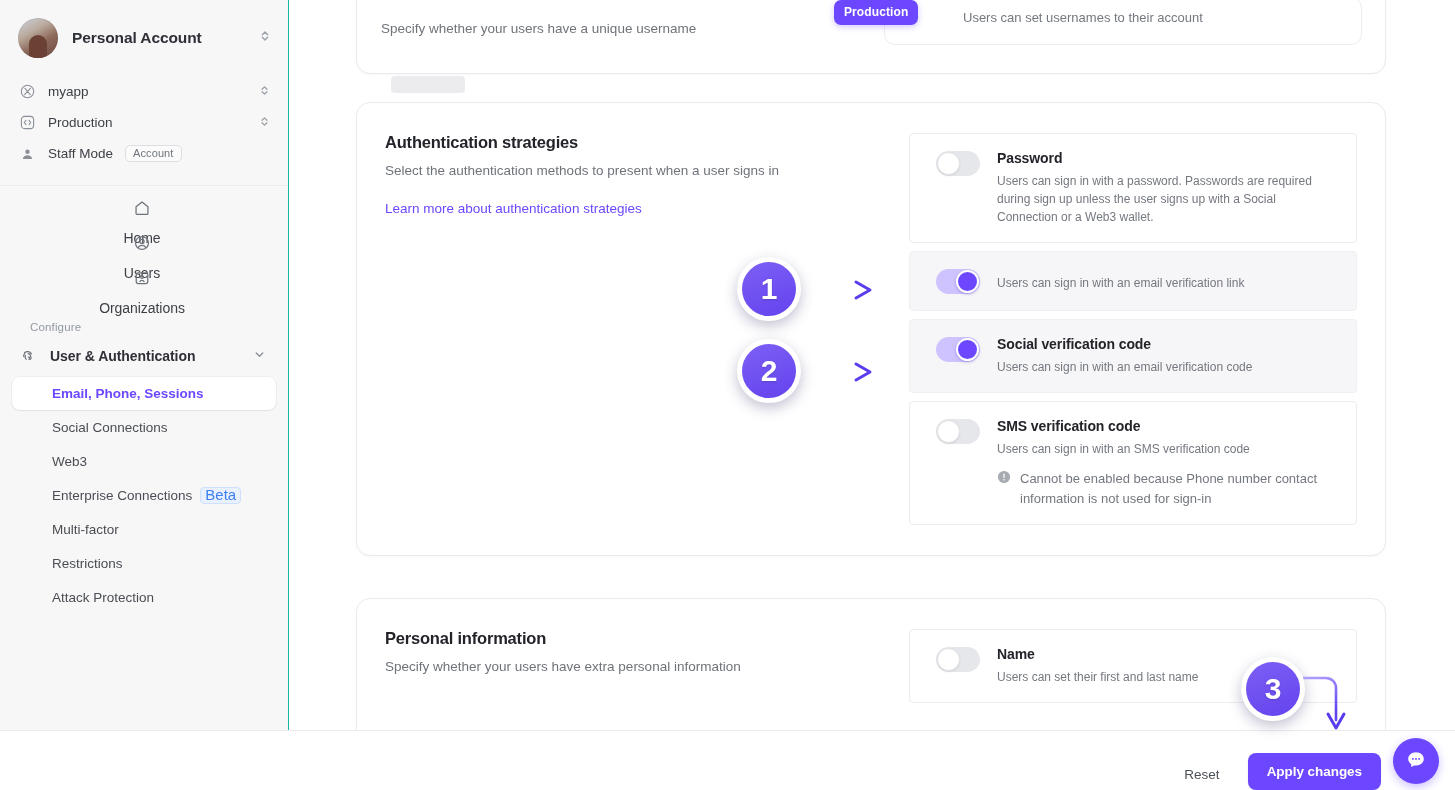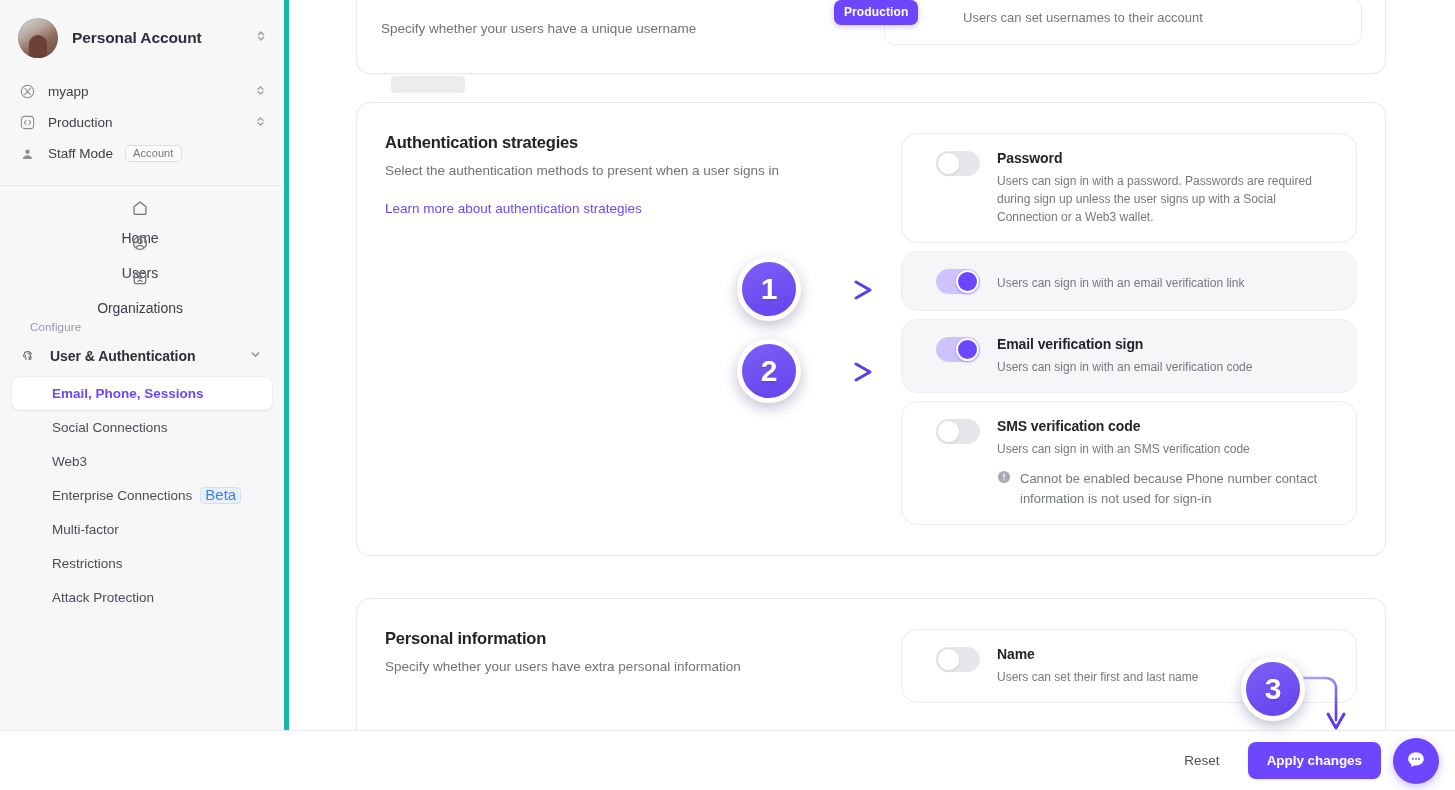--- a/index.html
+++ b/index.html
@@ -9,21 +9,21 @@
     font-family: "Liberation Sans", sans-serif;
     overflow: hidden;
   }
   .app { position: relative; width: 1455px; height: 790px; background:#ffffff; }
 
   
   .sidebar {
     position: absolute; left: 0; top: 0;
     width: 289px; height: 731px;
     background: #f7f7f8;
-    border-right: 5px solid #14b8a6;
+    border-right: 1px solid #14b8a6;
     overflow: hidden;
   }
   .acct {
     display: flex; align-items: center; gap: 14px;
     padding: 18px 16px 14px 18px;
   }
   .avatar {
     width: 40px; height: 40px; border-radius: 50%;
     background: linear-gradient(150deg,#cfd6e0 0%,#b9a99c 35%,#8e6a5b 60%,#6d4a3e 100%);
     box-shadow: inset 0 0 0 1px rgba(0,0,0,.06);
@@ -98,33 +98,33 @@
   }
   .scrollzone { position: absolute; left: 0; top: 0; right: 0; bottom: 0; }
 
   .card {
     position: absolute;
     background: #ffffff;
     border: 1px solid #eaeaec;
     border-radius: 14px;
     box-shadow: 0 1px 2px rgba(16,24,40,.03);
   }
-  .card-inner { display: flex; padding: 30px 28px; gap: 16px; }
+  .card-inner { display: flex; padding: 30px 28px; gap: 24px; }
   .card-left { width: 500px; flex: 0 0 auto; }
   .card-title { font-size: 16.5px; font-weight: 700; color: #23242a; letter-spacing:-0.2px; }
   .card-desc { font-size: 13.5px; color: #6f737a; margin-top: 9px; line-height: 1.45; }
   .card-link {
     display: inline-block; margin-top: 20px;
     font-size: 13.5px; color: #6c47ff; text-decoration: none; font-weight: 500;
   }
   .card-right { flex: 1; display: flex; flex-direction: column; gap: 8px; }
 
   .opt {
-    display: flex; gap: 17px; padding: 16px 34px;
-    border: 1px solid #ececee; border-radius: 16px; background: #ffffff;
+    display: flex; gap: 17px; padding: 16px 26px;
+    border: 1px solid #ececee; border-radius: 4px; background: #ffffff;
   }
   .opt.hl { background: #f6f6f8; border-color: #f0f0f2; }
   .opt-body { flex: 1; min-width: 0; }
   .opt-title { font-size: 14px; font-weight: 700; color: #23242a; letter-spacing:-0.1px; }
   .opt-desc { font-size: 12px; color: #74787f; margin-top: 6px; line-height: 1.5; }
   .opt-note {
     display: flex; gap: 9px; margin-top: 11px;
     font-size: 13px; color: #74787f; line-height: 1.5;
   }
   .note-ico { flex:0 0 auto; margin-top: 1px; color:#a7abb2;}
@@ -186,21 +186,21 @@
     display: flex; align-items: center; justify-content: center;
     text-shadow: 0 1px 2px rgba(0,0,0,.18);
     z-index: 40;
   }
   .arrow-svg { position: absolute; z-index: 39; pointer-events: none; }
 
   
   .footer {
     position: absolute; left: 0; bottom: 0; width: 1455px; height: 59px;
     background: #ffffff;
-    display: flex; align-items: center; justify-content: flex-end;
+    display: flex; align-items: flex-end; justify-content: flex-end;
     gap: 22px; padding-right: 74px;
     z-index: 30;
   }
   .reset-btn {
     font-size: 13.5px; color: #4b4f56; font-weight: 500;
     background: none; border: none; cursor: pointer; padding: 8px 6px;
     font-family: inherit;
   }
   .apply-btn {
     font-size: 13.5px; font-weight: 600; color: #ffffff;
@@ -399,21 +399,21 @@
               <div class="opt-body">
                 <div class="opt-desc">Users can sign in with an email verification link</div>
               </div>
             </div>
 
             <div class="opt hl">
               <div class="tgl on">
                   <div class="knob"></div>
                 </div>
               <div class="opt-body">
-                <div class="opt-title">Email verification sign</div>
+                <div class="opt-title">Social verification code</div>
                 <div class="opt-desc">Users can sign in with an email verification code</div>
               </div>
             </div>
 
             <div class="opt">
               <div class="tgl off-gray">
                   <div class="knob"></div>
                 </div>
               <div class="opt-body">
                 <div class="opt-title">SMS verification code</div>

